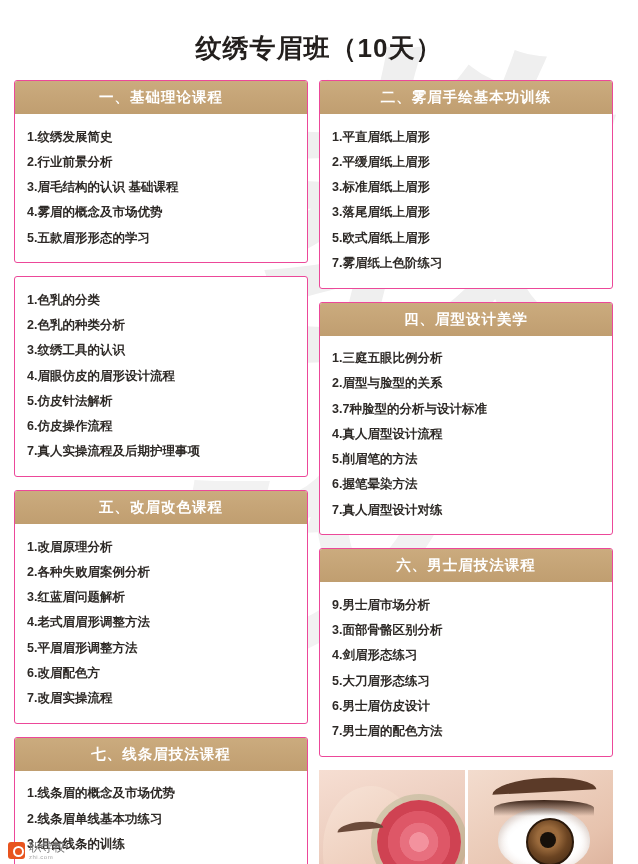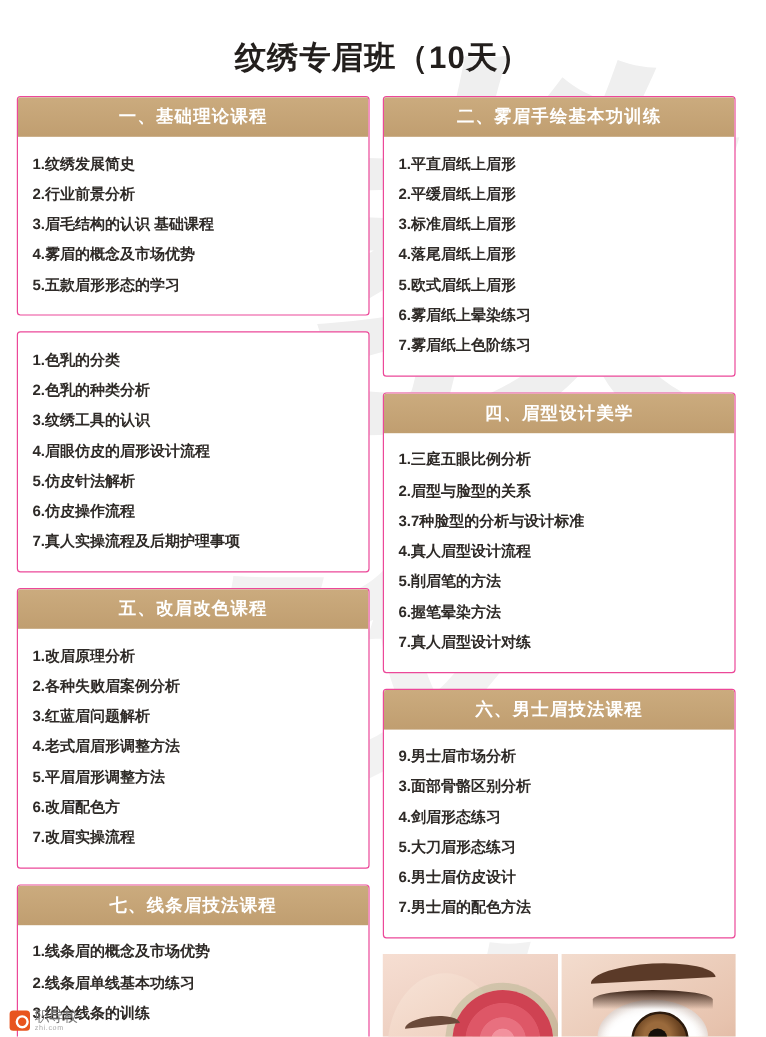--- a/index.html
+++ b/index.html
@@ -303,23 +303,22 @@
 
       <div class="col right">
 
         <div class="card">
           <div class="card-head">二、雾眉手绘基本功训练</div>
           <div class="card-body">
             <ul>
               <li>1.平直眉纸上眉形</li>
               <li>2.平缓眉纸上眉形</li>
               <li>3.标准眉纸上眉形</li>
-              <li>4.落尾眉纸上眉形</li>
+              <li>3.落尾眉纸上眉形</li>
               <li>5.欧式眉纸上眉形</li>
-              <li>6.雾眉纸上晕染练习</li>
               <li>7.雾眉纸上色阶练习</li>
             </ul>
           </div>
         </div>
 
         <div class="card">
           <div class="card-head">四、眉型设计美学</div>
           <div class="card-body">
             <ul>
               <li>1.三庭五眼比例分析</li>

